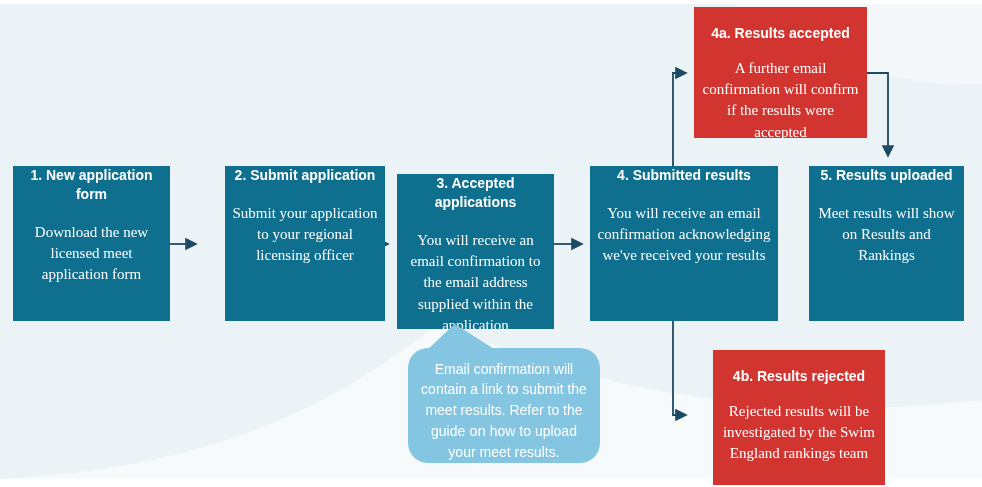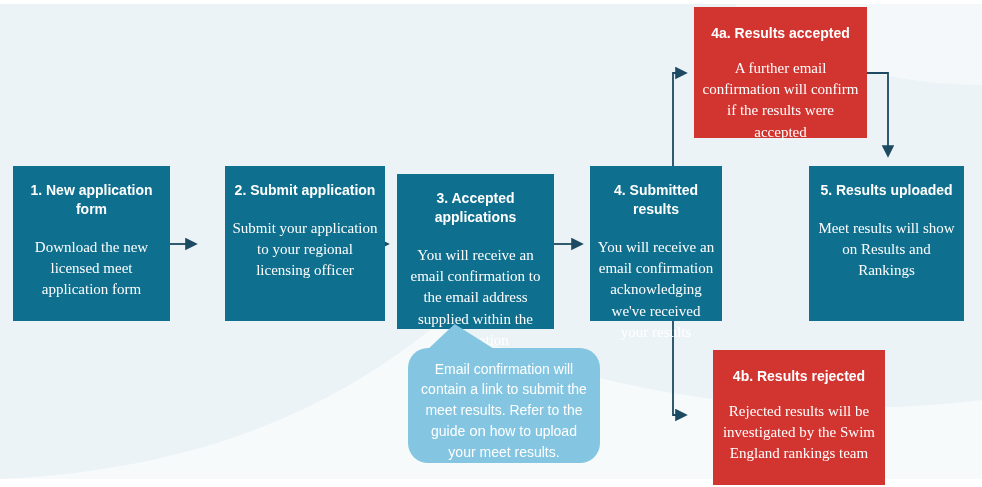--- a/index.html
+++ b/index.html
@@ -32,25 +32,25 @@
   }
   .box .body {
     font-size: 15px;
     line-height: 1.42;
     margin-top: 18px;
     padding: 0 6px;
     font-family: Liberation Serif, serif;
   }
 
   
-  .step { top: 166px; height: 155px; padding-top: 15px; }
+  .step { top: 166px; height: 155px; }
   #step-1 { left: 13px;  width: 157px; }
   #step-2 { left: 205px; width: 160px; margin-left: 20px; }
   #step-3 { left: 397px; width: 157px; margin-top: 8px; }
-  #step-4 { left: 590px; width: 132px; }
+  #step-4 { left: 590px; width: 188px; }
   #step-5 { left: 809px; width: 155px; }
 
   
   #branch-4a { left: 694px; top: 7px;   width: 173px; height: 131px; padding-top: 17px; }
   #branch-4b { left: 695px; top: 350px; width: 172px; height: 135px; padding-top: 17px; margin-left: 18px; }
   .branch .body { margin-top: 15px; }
 
   
   .bubble {
     position: absolute;

